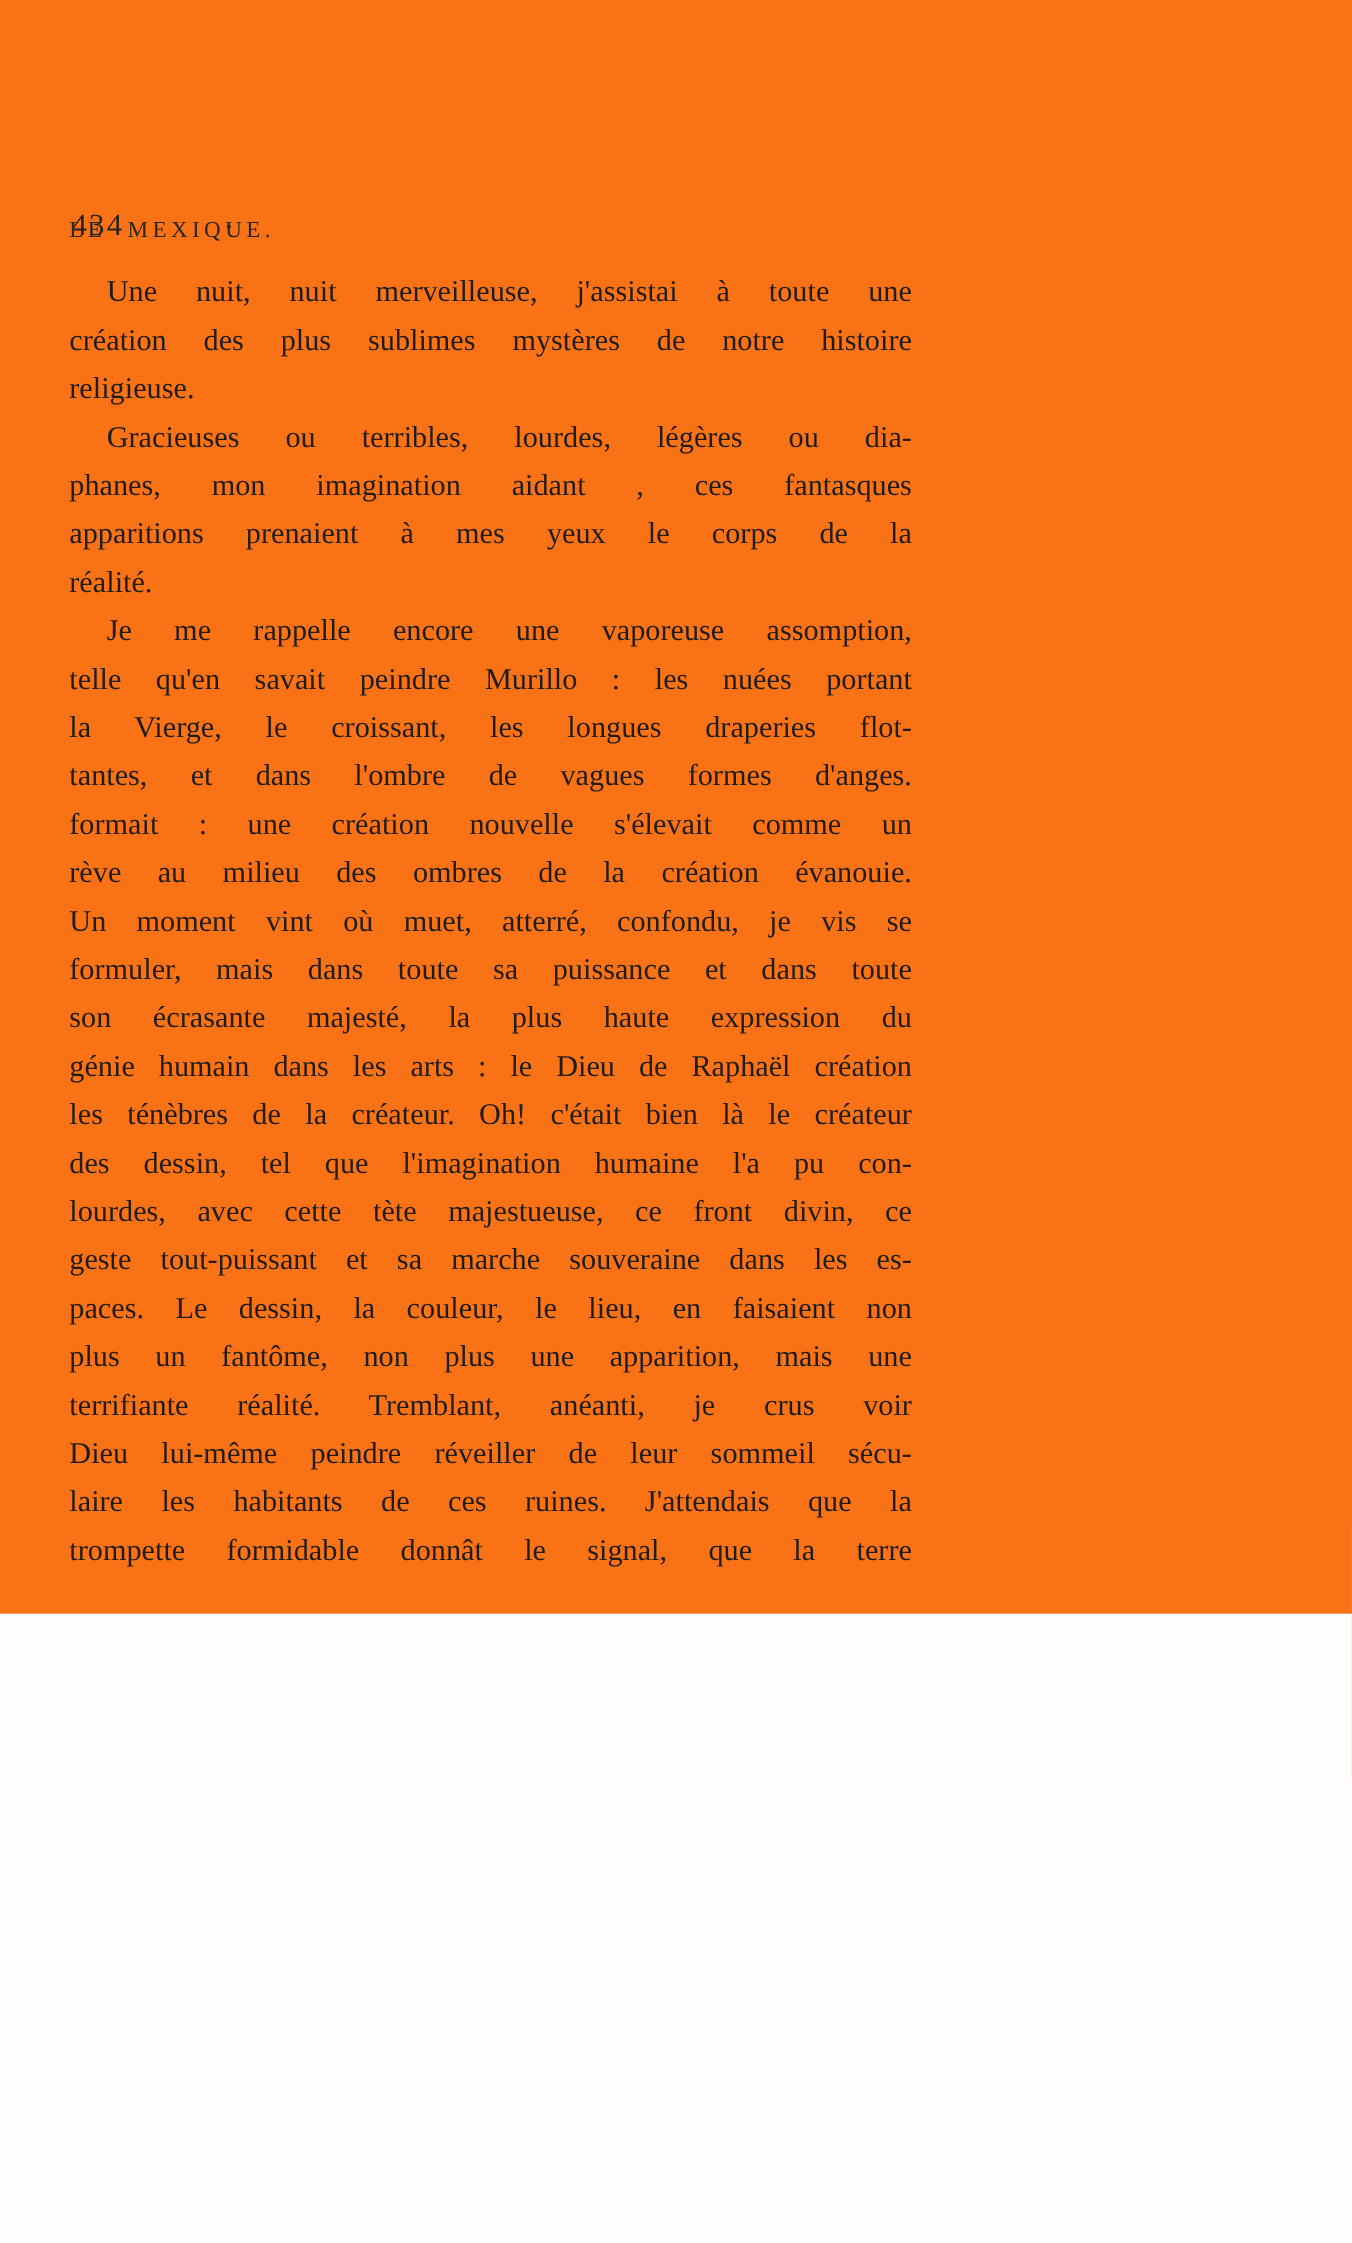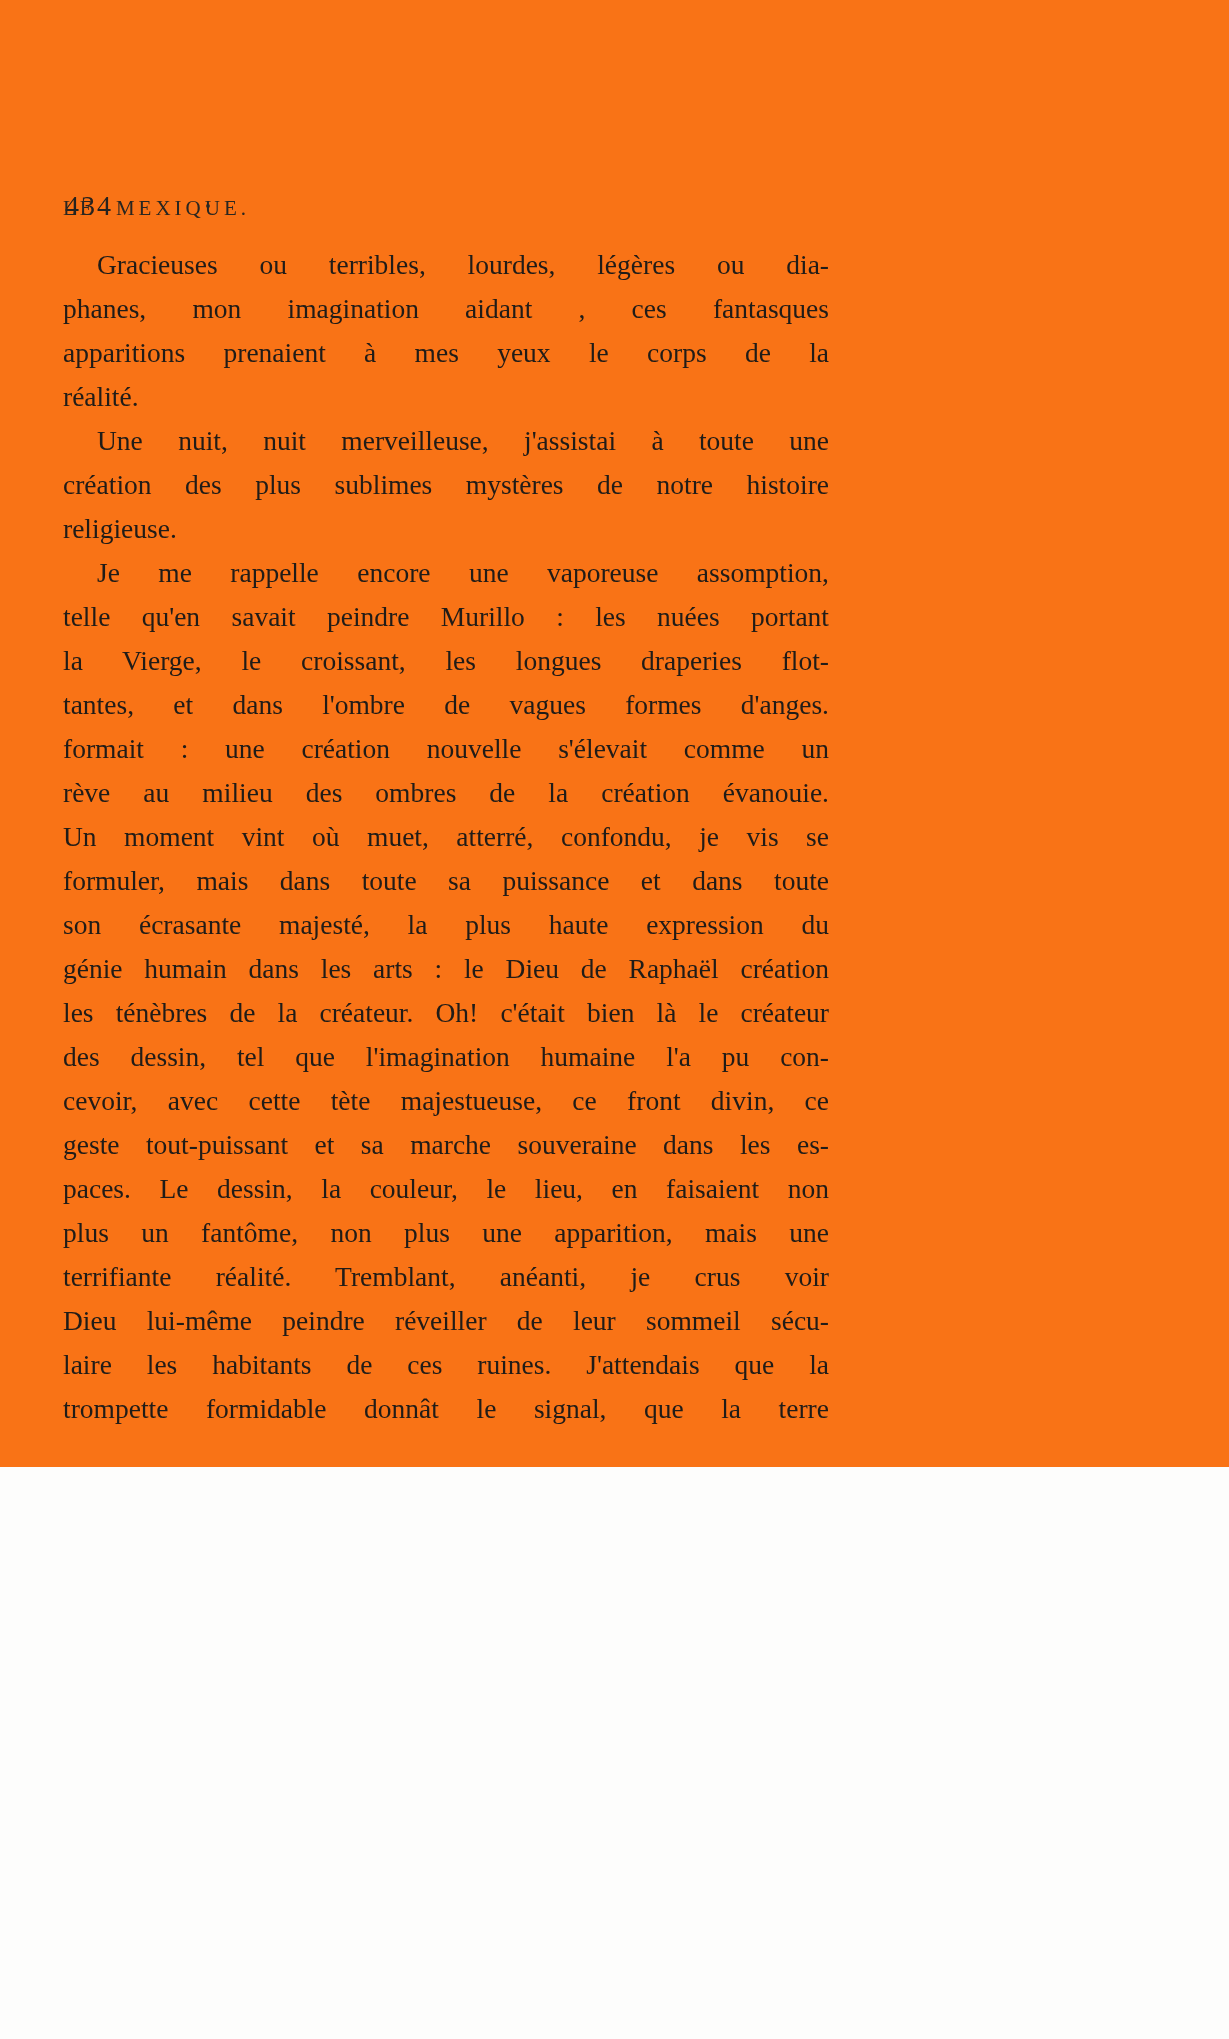--- a/index.html
+++ b/index.html
@@ -78,44 +78,44 @@
 <body>
 
 <div class="page">
   <header class="running-head">
     <span class="page-num">434</span>
     <span class="artifact-dot"></span>
     <span class="running-title">LE MEXIQUE.</span>
   </header>
   <main class="text-block">
       <div class="paragraph">
+        <div class="line first">Une nuit, nuit merveilleuse, j'assistai à toute une</div>
+        <div class="line">création des plus sublimes mystères de notre histoire</div>
+        <div class="line endline">religieuse.</div>
+      </div>
+      <div class="paragraph">
         <div class="line first">Gracieuses ou terribles, lourdes, légères ou dia-</div>
         <div class="line">phanes, mon imagination aidant , ces fantasques</div>
         <div class="line">apparitions prenaient à mes yeux le corps de la</div>
         <div class="line endline">réalité.</div>
-      </div>
-      <div class="paragraph">
-        <div class="line first">Une nuit, nuit merveilleuse, j'assistai à toute une</div>
-        <div class="line">création des plus sublimes mystères de notre histoire</div>
-        <div class="line endline">religieuse.</div>
       </div>
       <div class="paragraph">
         <div class="line first">Je me rappelle encore une vaporeuse assomption,</div>
         <div class="line">telle qu'en savait peindre Murillo : les nuées portant</div>
         <div class="line">la Vierge, le croissant, les longues draperies flot-</div>
         <div class="line">tantes, et dans l'ombre de vagues formes d'anges.</div>
         <div class="line">formait : une création nouvelle s'élevait comme un</div>
         <div class="line">rève au milieu des ombres de la création évanouie.</div>
         <div class="line">Un moment vint où muet, atterré, confondu, je vis se</div>
         <div class="line">formuler, mais dans toute sa puissance et dans toute</div>
         <div class="line">son écrasante majesté, la plus haute expression du</div>
         <div class="line">génie humain dans les arts : le Dieu de Raphaël création</div>
         <div class="line">les ténèbres de la créateur. Oh! c'était bien là le créateur</div>
         <div class="line">des dessin, tel que l'imagination humaine l'a pu con-</div>
-        <div class="line">cevoir, avec cette tète majestueuse, ce front divin, ce</div>
+        <div class="line">lourdes, avec cette tète majestueuse, ce front divin, ce</div>
         <div class="line">geste tout-puissant et sa marche souveraine dans les es-</div>
         <div class="line">paces. Le dessin, la couleur, le lieu, en faisaient non</div>
         <div class="line">plus un fantôme, non plus une apparition, mais une</div>
         <div class="line">terrifiante réalité. Tremblant, anéanti, je crus voir</div>
         <div class="line">Dieu lui-même peindre réveiller de leur sommeil sécu-</div>
         <div class="line">laire les habitants de ces ruines. J'attendais que la</div>
         <div class="line">trompette formidable donnât le signal, que la terre</div>
       </div>
     </main>
 </div>

